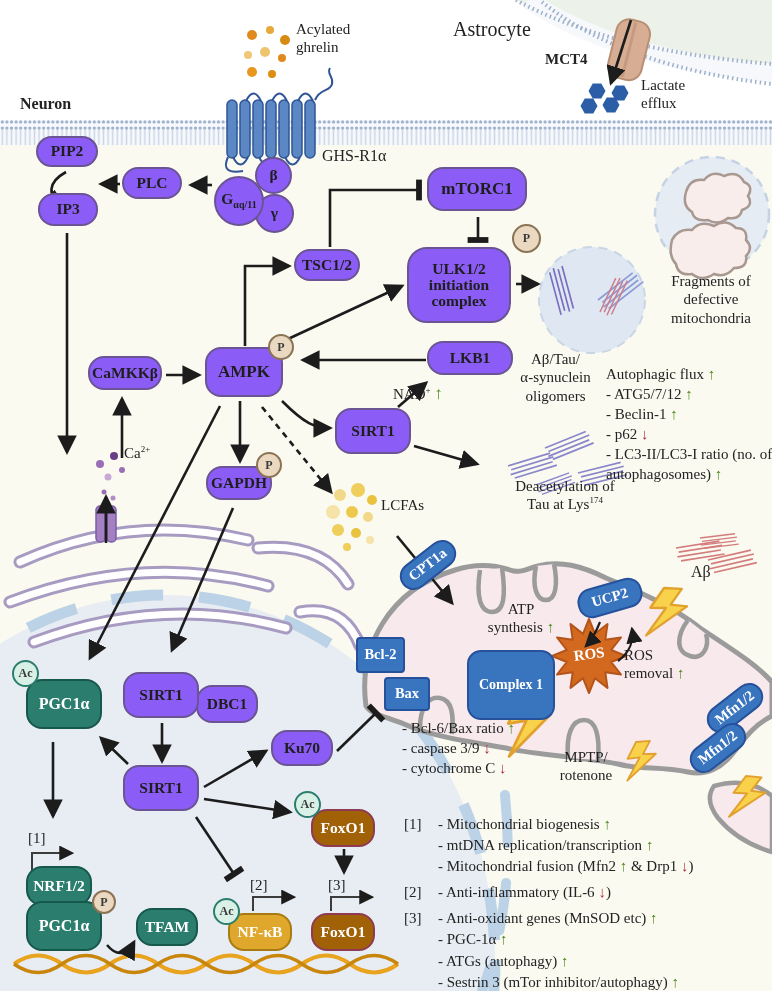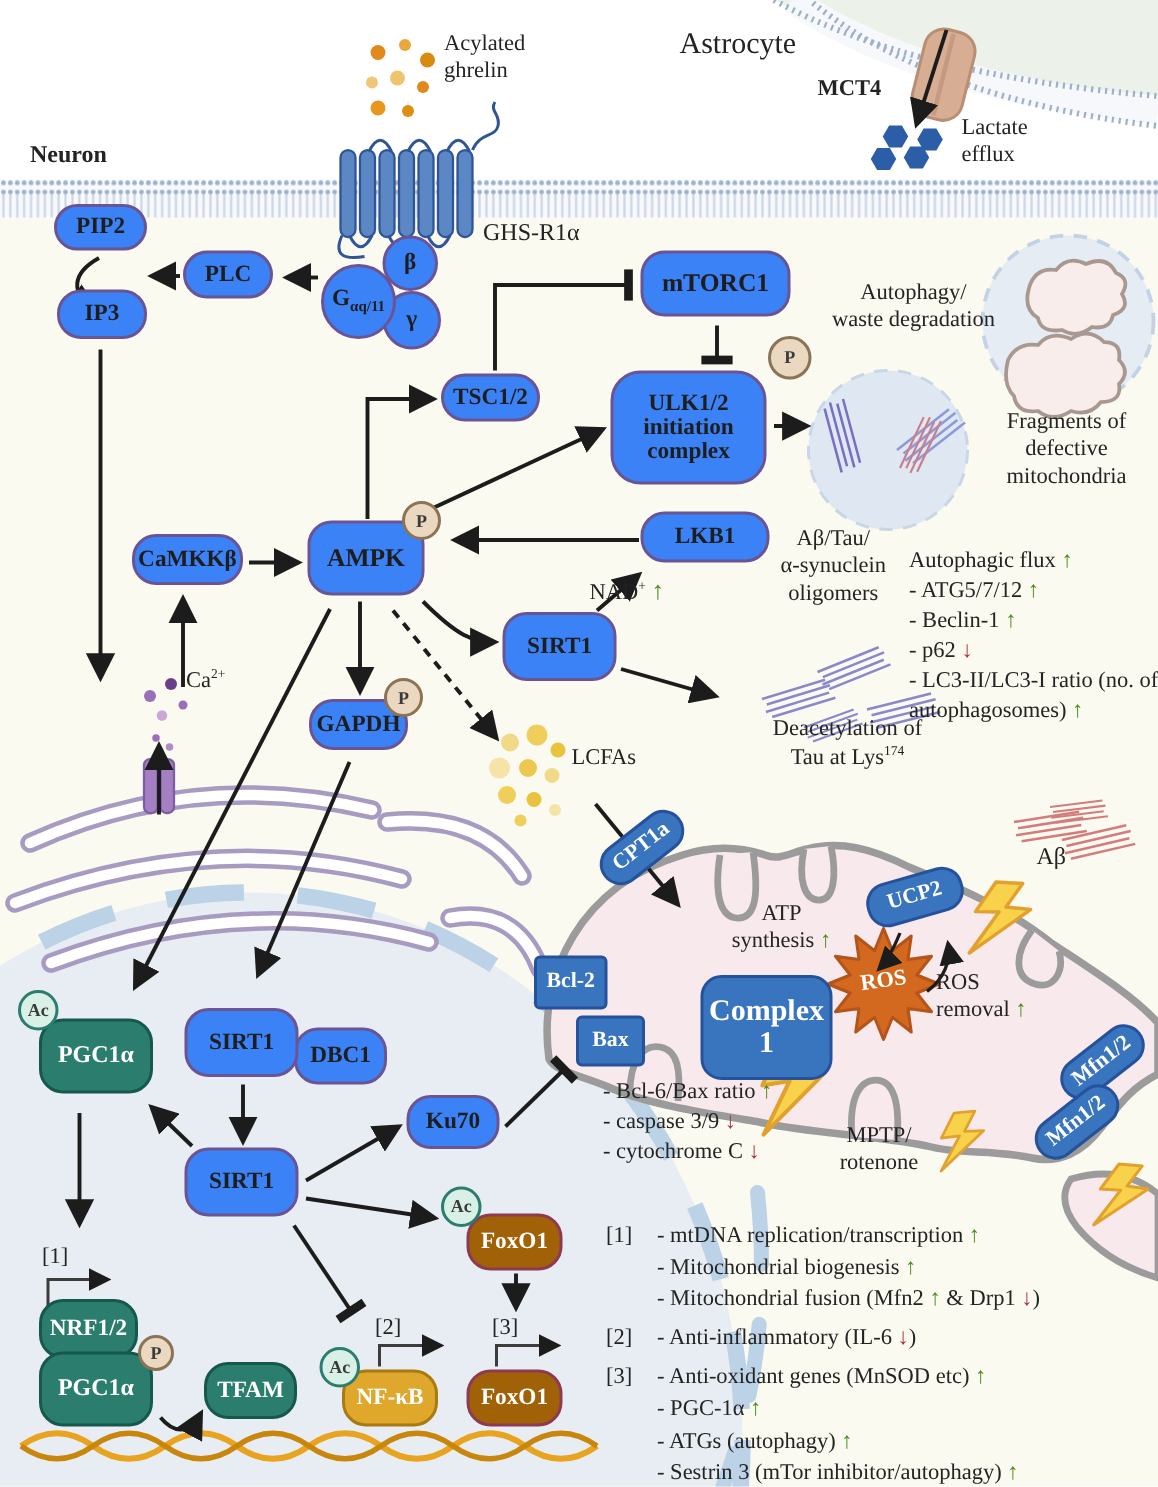--- a/index.html
+++ b/index.html
@@ -2,21 +2,21 @@
 <html><head>
 <meta charset="utf-8">
 <style>
   html,body{margin:0;padding:0}
   #canvas{position:relative;width:772px;height:991px;background:#fff;overflow:hidden;
           font-family:"Liberation Serif","DejaVu Serif",serif;color:#232323}
   svg{position:absolute;left:0;top:0}
   .t{position:absolute;font-size:15px;line-height:1.22;white-space:normal}
   .ctr{text-align:center}
   .node{position:absolute;display:flex;align-items:center;justify-content:center;text-align:center;
-        background:#3b82f6;border:2.5px solid #6b5494;border-radius:16px;
+        background:#8b5cf6;border:2.5px solid #6b5494;border-radius:16px;
         font-weight:600;font-size:15.5px;color:#1e1e1e;line-height:1.05;box-sizing:border-box}
   .circle{border-radius:50%}
   .teal{background:#2b7d6e;border-color:#16584c;color:#fff}
   .rose{background:#a16207;border-color:#8e3a52;color:#fff}
   .gold{background:#dfa72c;border-color:#a87a12;color:#fff}
   .blue{background:#3974be;border-color:#26519b;color:#fff;border-radius:14px;font-size:14.5px}
   .sq{border-radius:4px}
   .badge{position:absolute;display:flex;align-items:center;justify-content:center;border-radius:50%;
          font-size:12px;font-weight:700;color:#3a3a3a;box-sizing:border-box;z-index:3}
   .bp{background:#ead8c0;border:2px solid #8b7355}
@@ -248,23 +248,20 @@
   </g>
 </svg>
 
 <div class="t" style="left:20px;top:94px;font-weight:700;font-size:16px">Neuron</div>
 <div class="t" style="left:453px;top:17px;font-size:20px">Astrocyte</div>
 <div class="t" style="left:545px;top:50px;font-weight:600">MCT4</div>
 <div class="t" style="left:296px;top:20px;width:82px">Acylated ghrelin</div>
 <div class="t" style="left:641px;top:76px;width:70px">Lactate efflux</div>
 <div class="t" style="left:322px;top:146px;font-size:16px;font-weight:400">GHS-R1α</div>
 
-<div class="t ctr" style="left:526px;top:186px;width:166px">
-  <span>Autophagy/</span><br><span>waste degradation</span>
-</div>
 <div class="t ctr" style="left:648px;top:272px;width:126px">Fragments of defective mitochondria</div>
 <div class="t ctr" style="left:498px;top:350px;width:115px">
   <span>Aβ/Tau/</span><br><span>α-synuclein</span><br><span>oligomers</span>
 </div>
 <div class="t" style="left:393px;top:384px;font-size:15px">
   <span>NAD</span><sup>+</sup>
   <span class="au" style="font-size:17px">↑</span>
 </div>
 <div class="t" style="left:124px;top:444px">
   <span>Ca</span><sup>2+</sup>
@@ -297,22 +294,22 @@
 <div class="list" style="left:402px;top:718px;width:158px">
   <div><span>- Bcl-6/Bax ratio</span> <span class="au">↑</span></div>
   <div><span>- caspase 3/9</span> <span class="ad">↓</span></div>
   <div><span>- cytochrome C</span> <span class="ad">↓</span></div>
 </div>
 
 <div class="list" style="left:404px;top:814px;width:368px">
   <div class="ggroup">
     <span class="gb">[1]</span>
     <div class="glines">
+      <div><span>- Mitochondrial biogenesis</span> <span class="au">↑</span></div>
       <div><span>- mtDNA replication/transcription</span> <span class="au">↑</span></div>
-      <div><span>- Mitochondrial biogenesis</span> <span class="au">↑</span></div>
       <div><span>- Mitochondrial fusion (Mfn2</span> <span class="au">↑</span> <span>&amp; Drp1</span> <span class="ad">↓</span><span>)</span></div>
     </div>
   </div>
   <div class="ggroup">
     <span class="gb">[2]</span>
     <div class="glines">
       <div><span>- Anti-inflammatory (IL-6</span> <span class="ad">↓</span><span>)</span></div>
     </div>
   </div>
   <div class="ggroup">
@@ -356,21 +353,21 @@
 
 <div class="node teal" style="left:26px;top:679px;width:76px;height:50px;font-size:16px">PGC1α</div>
 <div class="node teal" style="left:26px;top:866px;width:66px;height:40px">NRF1/2</div>
 <div class="node teal" style="left:26px;top:901px;width:76px;height:50px;font-size:16px">PGC1α</div>
 <div class="node teal" style="left:136px;top:908px;width:62px;height:38px">TFAM</div>
 
 <div class="node rose" style="left:311px;top:809px;width:64px;height:38px">FoxO1</div>
 <div class="node rose" style="left:311px;top:913px;width:64px;height:38px">FoxO1</div>
 <div class="node gold" style="left:228px;top:913px;width:64px;height:38px">NF-κB</div>
 
-<div class="node blue" style="left:467px;top:650px;width:88px;height:70px;font-size:20px">Complex 1</div>
+<div class="node blue" style="left:467px;top:650px;width:88px;height:70px;font-size:14px">Complex 1</div>
 <div class="node blue sq" style="left:356px;top:637px;width:49px;height:36px">Bcl-2</div>
 <div class="node blue sq" style="left:384px;top:677px;width:46px;height:34px">Bax</div>
 <div class="node blue" style="left:396px;top:551px;width:64px;height:28px;transform:rotate(-38deg)">CPT1a</div>
 <div class="node blue" style="left:577px;top:583px;width:66px;height:30px;transform:rotate(-16deg)">UCP2</div>
 <div class="node blue" style="left:703px;top:694px;width:64px;height:28px;transform:rotate(-38deg)">Mfn1/2</div>
 <div class="node blue" style="left:686px;top:734px;width:64px;height:28px;transform:rotate(-38deg)">Mfn1/2</div>
 
 <div class="t ctr" style="left:565px;top:645px;width:48px;font-weight:700;color:#fff;transform:rotate(-8deg)">ROS</div>
 
 <div class="badge bp" style="left:268px;top:334px;width:26px;height:26px">

